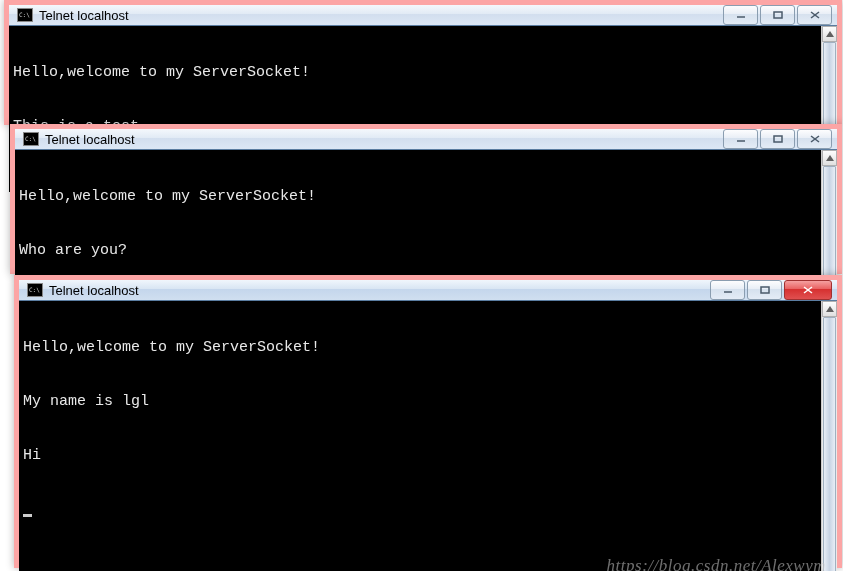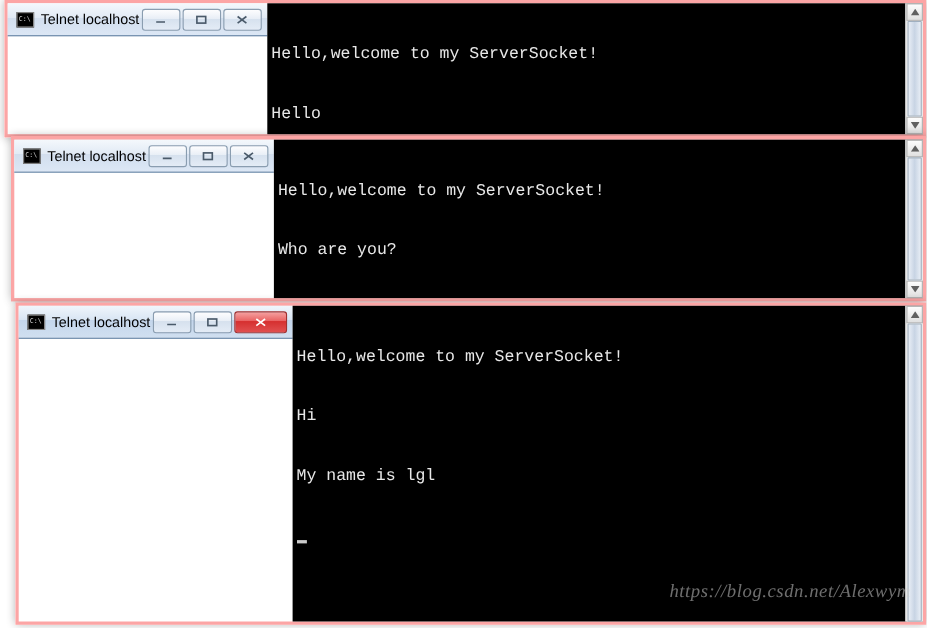--- a/index.html
+++ b/index.html
@@ -6,25 +6,24 @@
     body {
       width: 843px;
       height: 571px;
       background: #ffffff;
       position: relative;
       font-family: "Segoe UI", Tahoma, sans-serif;
       overflow: hidden;
     }
     .window {
       position: absolute;
-      border: 3px solid #fca5a5;
+      border: 5px solid #fca5a5;
       box-shadow: 0 0 8px rgba(0,0,0,0.3);
       display: flex;
-      flex-direction: row;
-      justify-content: flex-end;
+      flex-direction: column;
     }
     .titlebar {
       height: 30px;
       background: linear-gradient(to bottom, #f4f8fc 0%, #e1eaf5 45%, #d2deee 46%, #dce7f5 100%);
       display: flex;
       align-items: center;
       border-bottom: 1px solid #5a7ca0;
       position: relative;
     }
     .titlebar.active {
@@ -169,21 +168,20 @@
       <div class="win-btn" title="Close">
           <svg viewBox="0 0 12 10">
             <line x1="2" y1="2" x2="10" y2="8"></line>
             <line x1="10" y1="2" x2="2" y2="8"></line>
           </svg>
         </div>
     </div>
   </div>
   <div class="terminal">
     <span class="line">Hello,welcome to my ServerSocket!</span>
-    <span class="line">Hello</span>
     <span class="line">This is a test</span>
     <div class="scrollbar">
       <div class="sb-arrow"><svg viewBox="0 0 8 6">
             <polygon points="4,0 8,6 0,6"></polygon>
           </svg></div>
       <div class="sb-track"><div class="sb-thumb" style="top:0;height:100%"></div></div>
       <div class="sb-arrow"><svg viewBox="0 0 8 6">
             <polygon points="0,0 8,0 4,6"></polygon>
           </svg></div>
     </div>
@@ -246,22 +244,22 @@
       <div class="win-btn close-active" title="Close">
           <svg viewBox="0 0 12 10">
             <line x1="2" y1="2" x2="10" y2="8"></line>
             <line x1="10" y1="2" x2="2" y2="8"></line>
           </svg>
         </div>
     </div>
   </div>
   <div class="terminal">
     <span class="line">Hello,welcome to my ServerSocket!</span>
+    <span class="line">My name is lgl</span>
     <span class="line">Hi</span>
-    <span class="line">My name is lgl</span>
     <span class="line"><span class="cursor"></span></span>
     <div class="scrollbar">
       <div class="sb-arrow"><svg viewBox="0 0 8 6">
             <polygon points="4,0 8,6 0,6"></polygon>
           </svg></div>
       <div class="sb-track"><div class="sb-thumb" style="top:0;height:100%"></div></div>
       
     </div>
     <div class="watermark">https://blog.csdn.net/Alexwym</div>
   </div>

